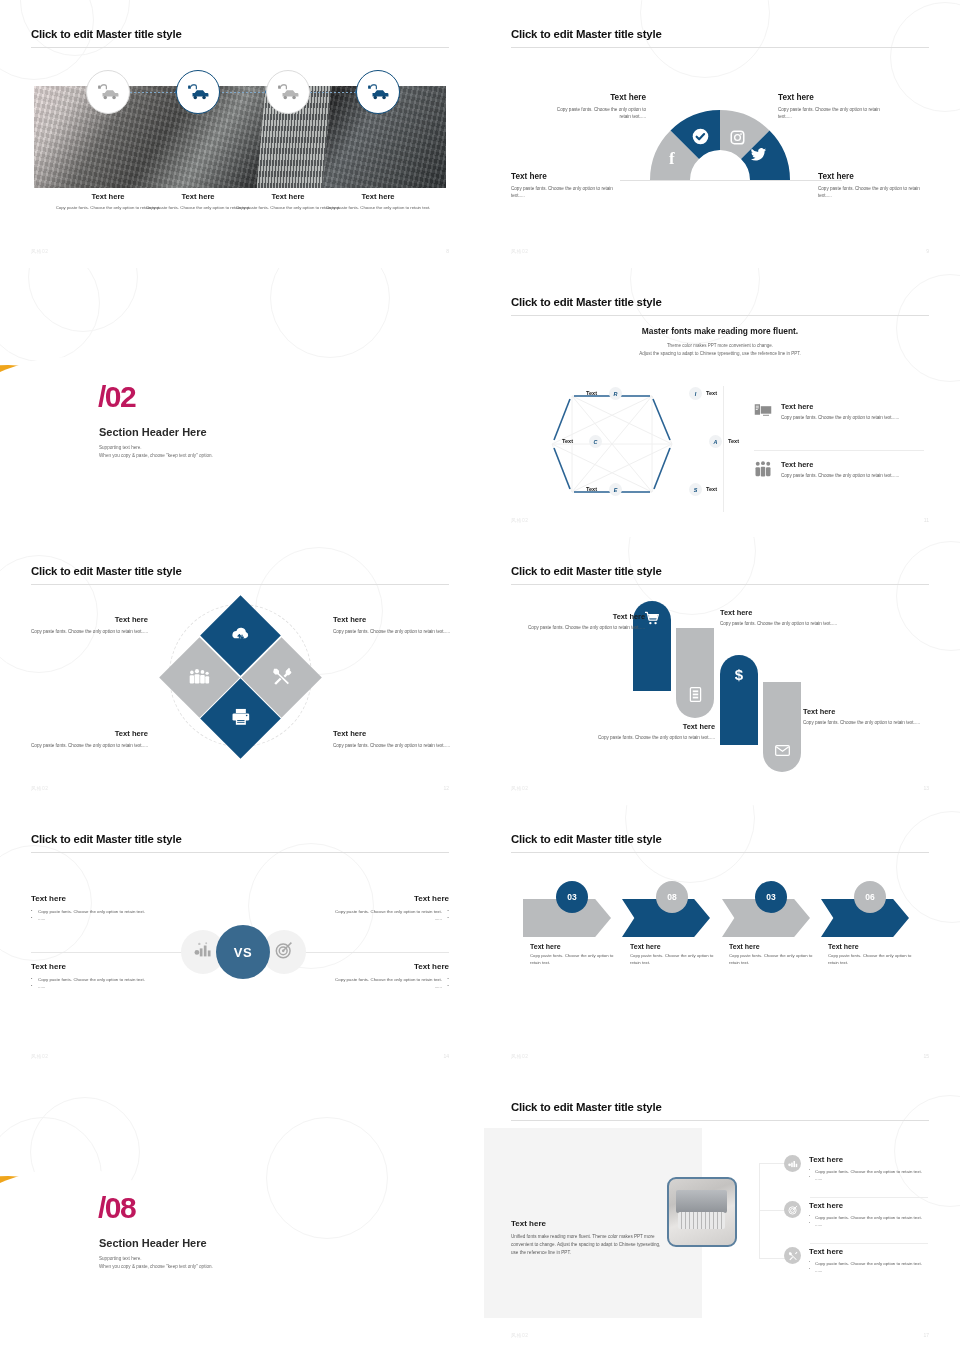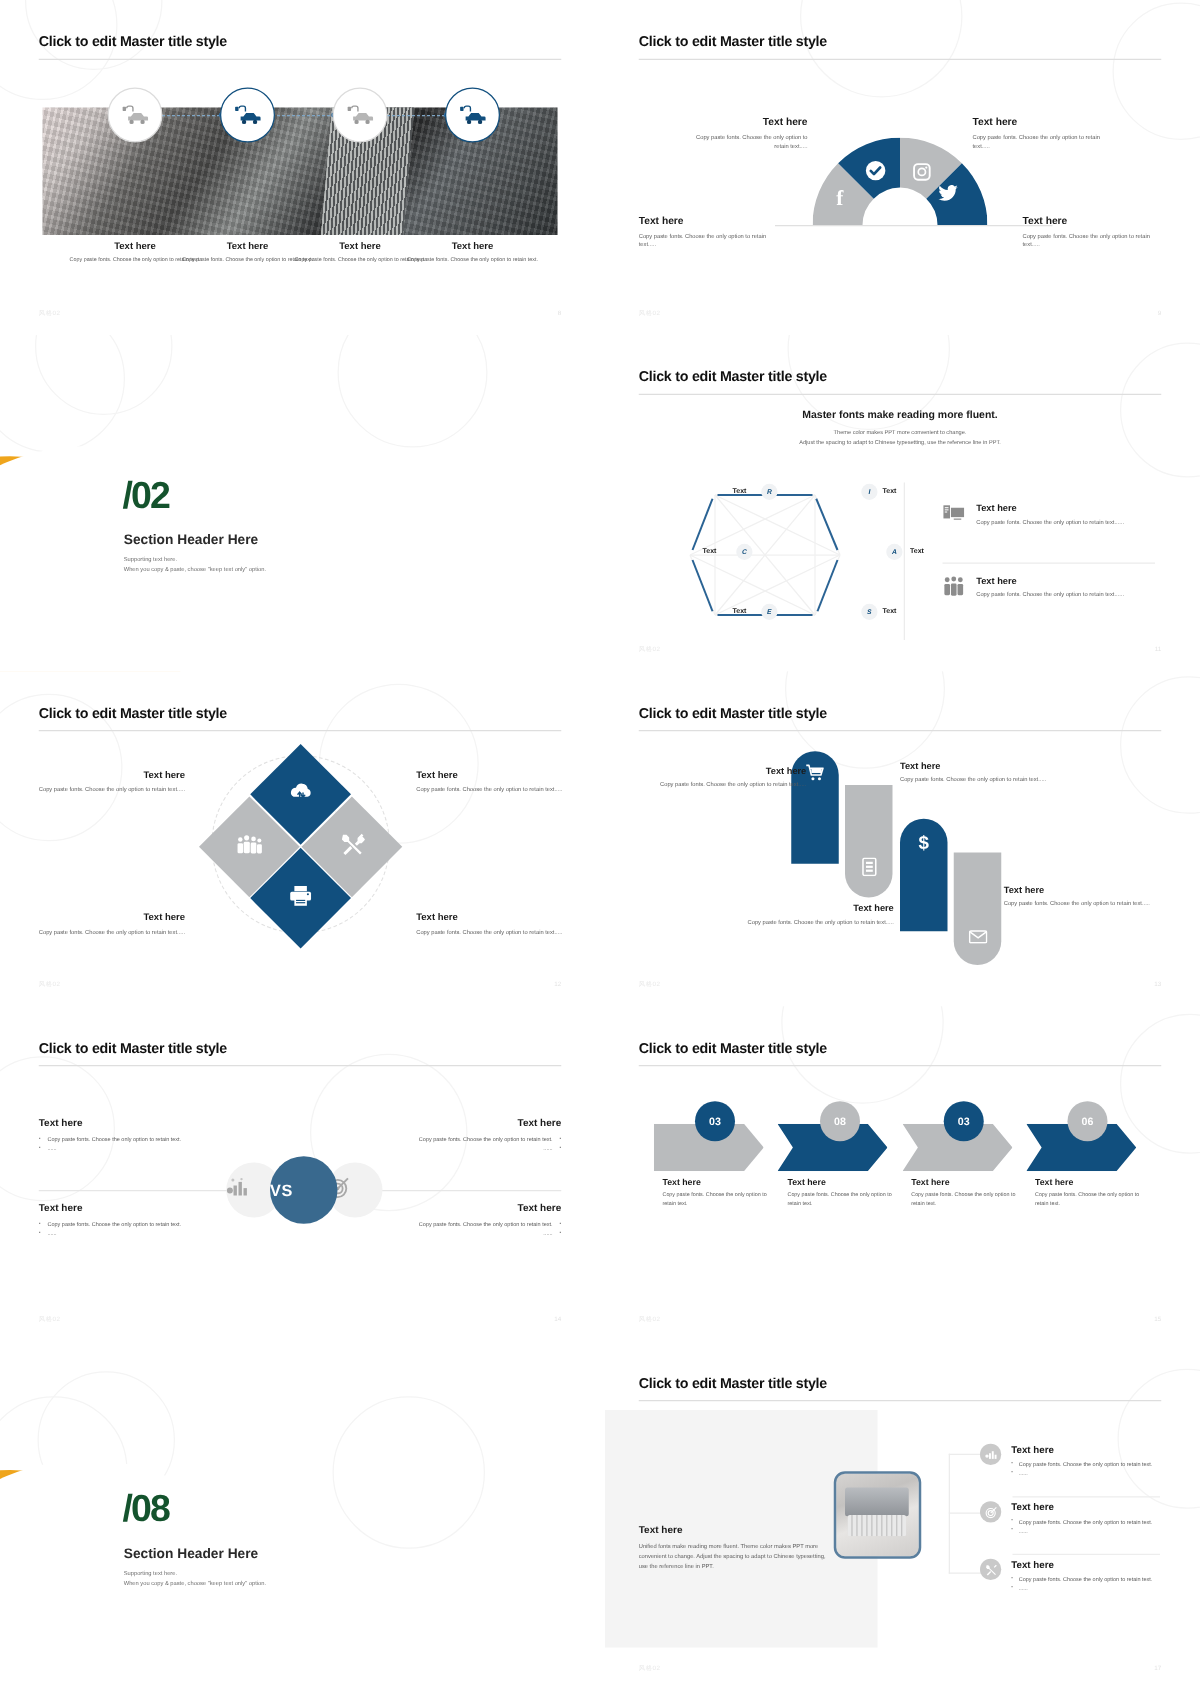--- a/index.html
+++ b/index.html
@@ -119,21 +119,21 @@
     border-width:0 22px 0 0; border-right-color:#114F7E;
   }
   .sec .orange {
     position:absolute; left:-132px; bottom:-108px; width:280px; height:280px;
     background:#EFA51C; border-radius:50%;
   }
   .sec .orange-mask {
     position:absolute; left:-96px; bottom:-150px; width:330px; height:330px;
     background:#fff; border-radius:50%;
   }
-  .sec-num { position:absolute; left:98px; top:112px; font-size:30px; font-weight:bold; color:#14532d; letter-spacing:-1.5px; }
+  .sec-num { position:absolute; left:98px; top:112px; font-size:30px; font-weight:bold; color:#be185d; letter-spacing:-1.5px; }
   .sec-head { position:absolute; left:99px; top:158px; font-size:11px; font-weight:bold; color:#2a2a2a; }
   .sec-sub { position:absolute; left:99px; top:176px; font-size:4.6px; color:#6d6d6d; line-height:1.85; }
 
   
   .hex-sub-t { position:absolute; left:0; right:0; top:58px; text-align:center; font-size:8.4px; font-weight:bold; color:#1a1a1a; }
   .hex-sub-b { position:absolute; left:0; right:0; top:74px; text-align:center; font-size:4.5px; color:#666; line-height:1.7; }
   .hex-lbl { position:absolute; font-size:5.6px; font-weight:bold; color:#1a1a1a; }
   .hex-node {
     position:absolute; width:13px; height:13px; border-radius:50%;
     background:#f0f2f4; color:#114F7E; font-size:5.4px; font-weight:bold; font-style:italic;
@@ -162,21 +162,21 @@
   .pill.b { background:#114F7E; }
   .pill.g { background:#b9bbbd; }
   .pill-ico { color:#fff; }
   .step-cap { position:absolute; width:150px; }
   .step-cap .h3 { font-size:7.4px; }
   .step-cap .body-txt { margin-top:3px; }
 
   
   .vs-circle {
     position:absolute; border-radius:50%;
-    display:flex; align-items:center; 
+    display:flex; align-items:center; justify-content:center;
   }
   .vs-main { width:54px; height:54px; background:#39698E; color:#fff; font-size:13px; font-weight:bold; letter-spacing:.5px; }
   .vs-side { width:44px; height:44px; background:#f2f2f2; }
   .vs-hrule { position:absolute; height:1px; background:#e6e6e6; }
   .vs-col { position:absolute; width:168px; }
   .vs-col .h3 { font-size:8px; }
   .vs-col ul { list-style:none; margin-top:5px; }
   .vs-col li { font-size:4.4px; color:#5c5c5c; line-height:1.7; position:relative; padding-left:7px; }
   .vs-col li::before { content:"▪"; position:absolute; left:0; top:-.5px; color:#8d8d8d; font-size:4px; }
   .vs-col.right { text-align:right; }

